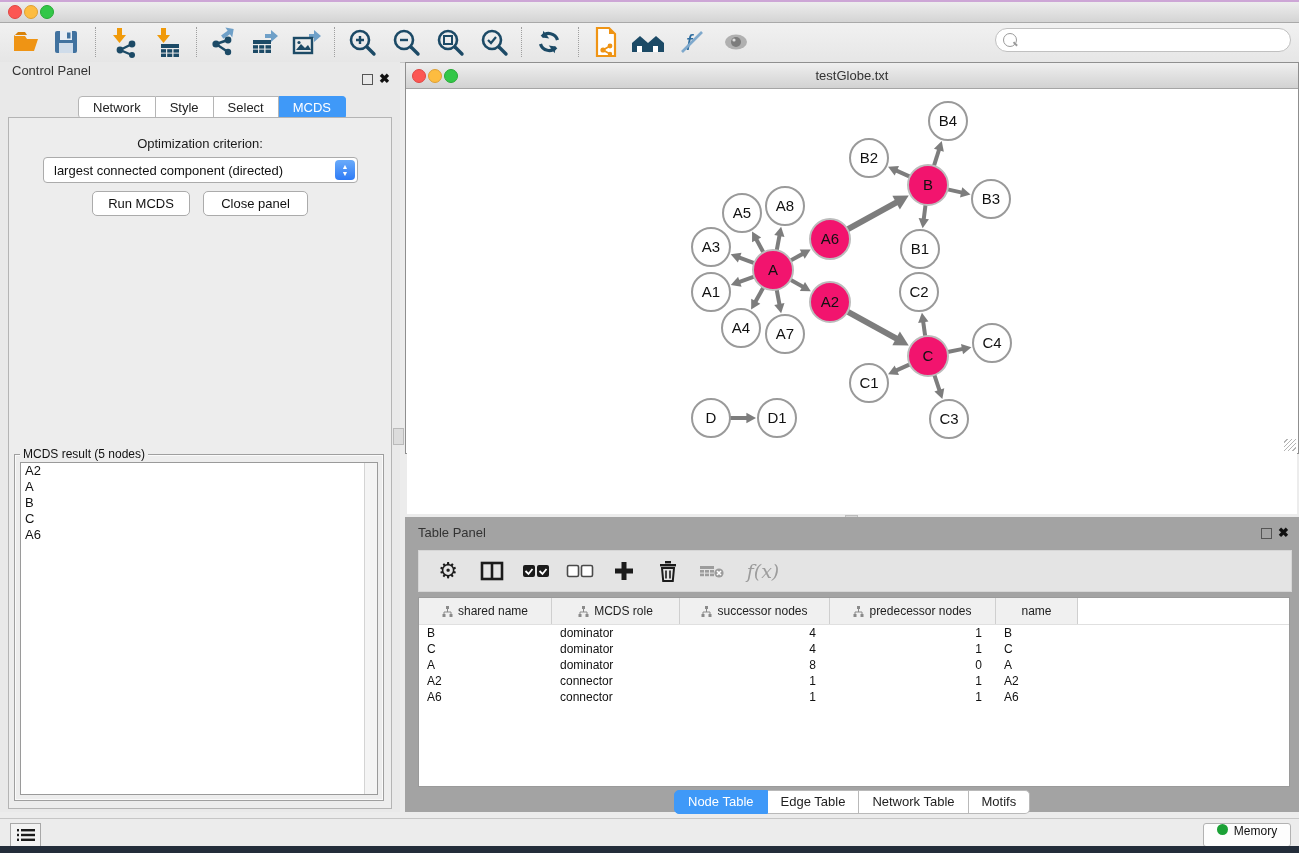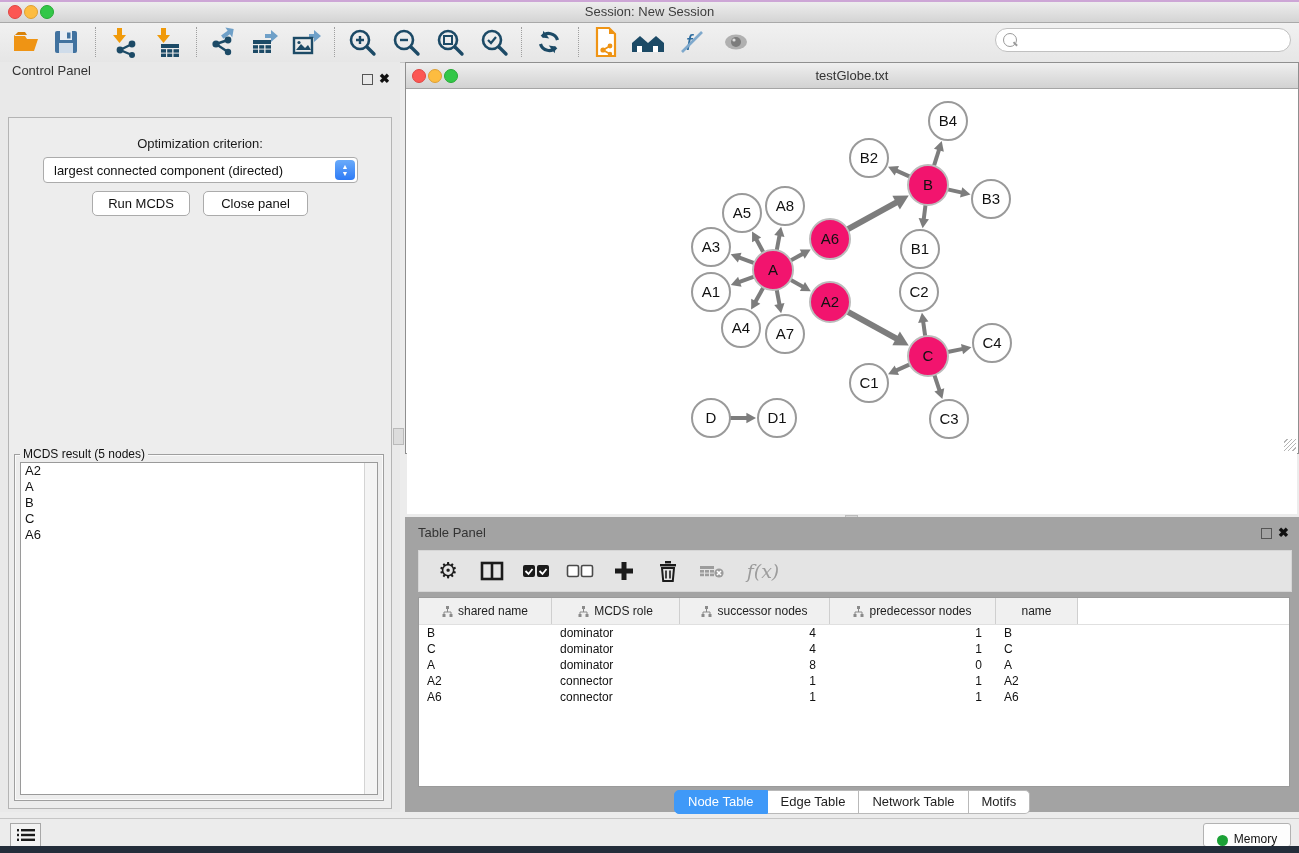--- a/index.html
+++ b/index.html
@@ -77,37 +77,36 @@
   .tp-tabs{position:absolute;left:269px;top:273px;height:22px;display:flex;}
   .tp-tab{height:22px;line-height:22px;padding:0 13px;font-size:13px;background:#fff;border:1px solid #b9b9b9;border-left:none;color:#222;}
   .tp-tab:first-child{border-left:1px solid #b9b9b9;border-radius:5px 0 0 5px;}
   .tp-tab:last-child{border-radius:0 5px 5px 0;}
   .tp-tab.sel{background:#3f99f8;border-color:#3f99f8;color:#fff;}
   
   .statusbar{position:absolute;left:0;top:818px;width:1299px;height:28px;background:#ececec;border-top:1px solid #c6c6c6;}
   .list-btn{position:absolute;left:10px;top:4px;width:29px;height:22px;background:#f3f3f3;border:1px solid #a8a8a8;
     display:flex;align-items:center;justify-content:center;}
   .mem-btn{position:absolute;right:8px;top:4px;width:86px;height:22px;background:#fdfdfd;border:1px solid #b2b2b2;border-radius:3px;
-    display:flex;align-items:flex-end;justify-content:center;font-size:12px;color:#111;}
+    display:flex;align-items:flex-start;justify-content:center;font-size:12px;color:#111;}
   .mem-dot{width:11px;height:11px;border-radius:50%;background:#1ba136;margin-right:6px;}
   .desktop-strip{position:absolute;left:0;top:846px;width:1299px;height:7px;background:#232d3a;}
   svg text{font-family:"Liberation Sans",sans-serif;}
   .fx{font-family:"DejaVu Serif",serif;font-style:italic;}
 </style>
 </head>
 <body>
 
 <div id="app">
 
   <div class="titlebar">
     <div class="purple-edge"></div>
     <div class="tl red" style="left:8px"></div>
     <div class="tl yellow" style="left:24px"></div>
     <div class="tl green" style="left:40px"></div>
-    <div class="win-title">Session: New Session</div>
   </div>
 
   <div class="toolbar">
     <div class="tbtn" style="left:8px">
       <svg width="30" height="30" viewBox="0 0 30 30">
         <path d="M3 9 l4-4 h7 l2 3 h-13z" fill="#d8820a"></path>
         <path d="M3 9 h11 l2 3 h11 l-4 12 H3z" fill="#ef9414"></path>
       </svg>
     </div>
     <div class="tbtn" style="left:48px">
@@ -249,20 +248,26 @@
     <div class="searchbox">
       <span class="mag"></span>
       <input value="" style="">
     </div>
   </div>
 
   <div class="cpanel">
     <div class="panel-title">Control Panel</div>
     <div class="float-ico" style="left:362px"></div>
     <div class="close-ico" style="left:379px">✖</div>
+    <div class="cp-tabs">
+      <div class="cp-tab">Network</div>
+      <div class="cp-tab">Style</div>
+      <div class="cp-tab">Select</div>
+      <div class="cp-tab sel">MCDS</div>
+    </div>
     <div class="cp-box"></div>
     <div class="opt-label">Optimization criterion:</div>
     <div class="selectbox">
       <span class="sval">largest connected component (directed)</span>
       <span class="stepper">
           <span>▲</span>
           <span>▼</span>
         </span>
     </div>
     <div class="cp-btn" style="left:92px;width:96px">Run MCDS</div>

